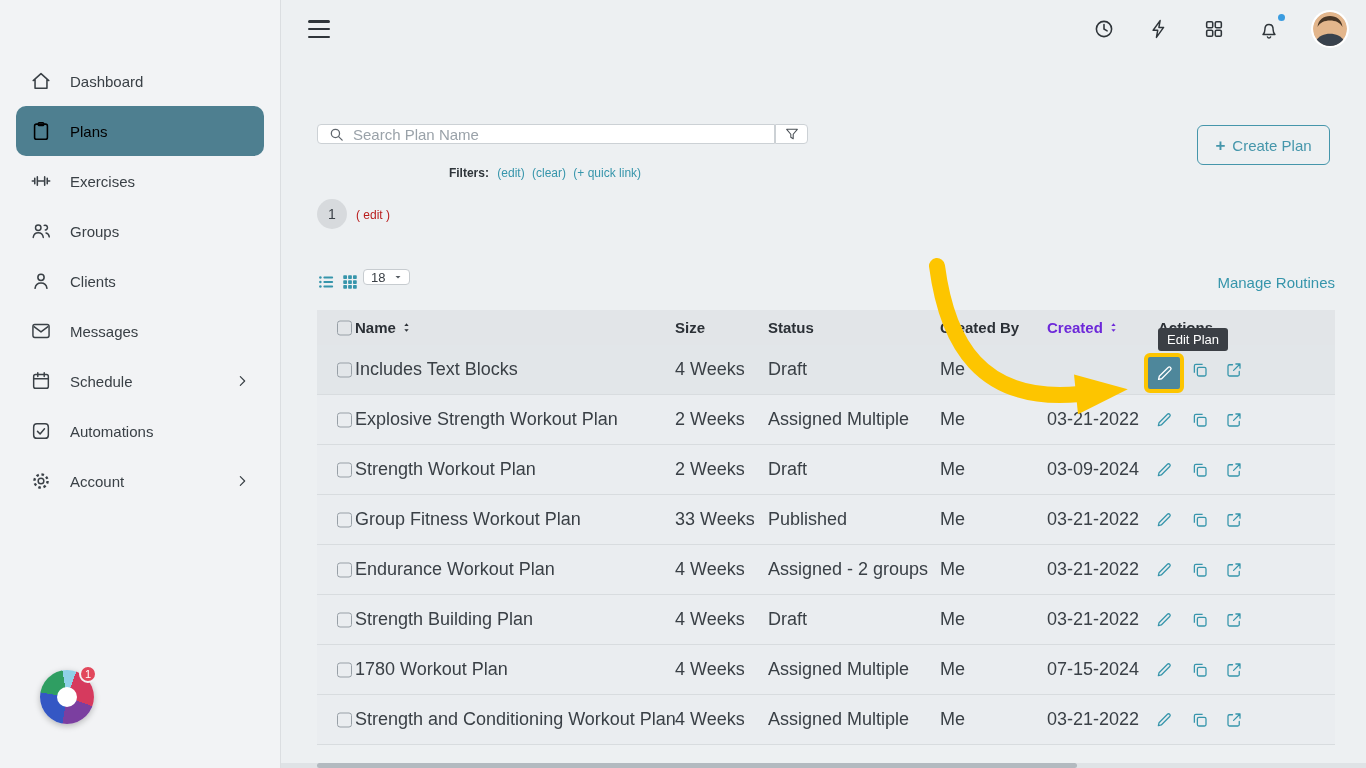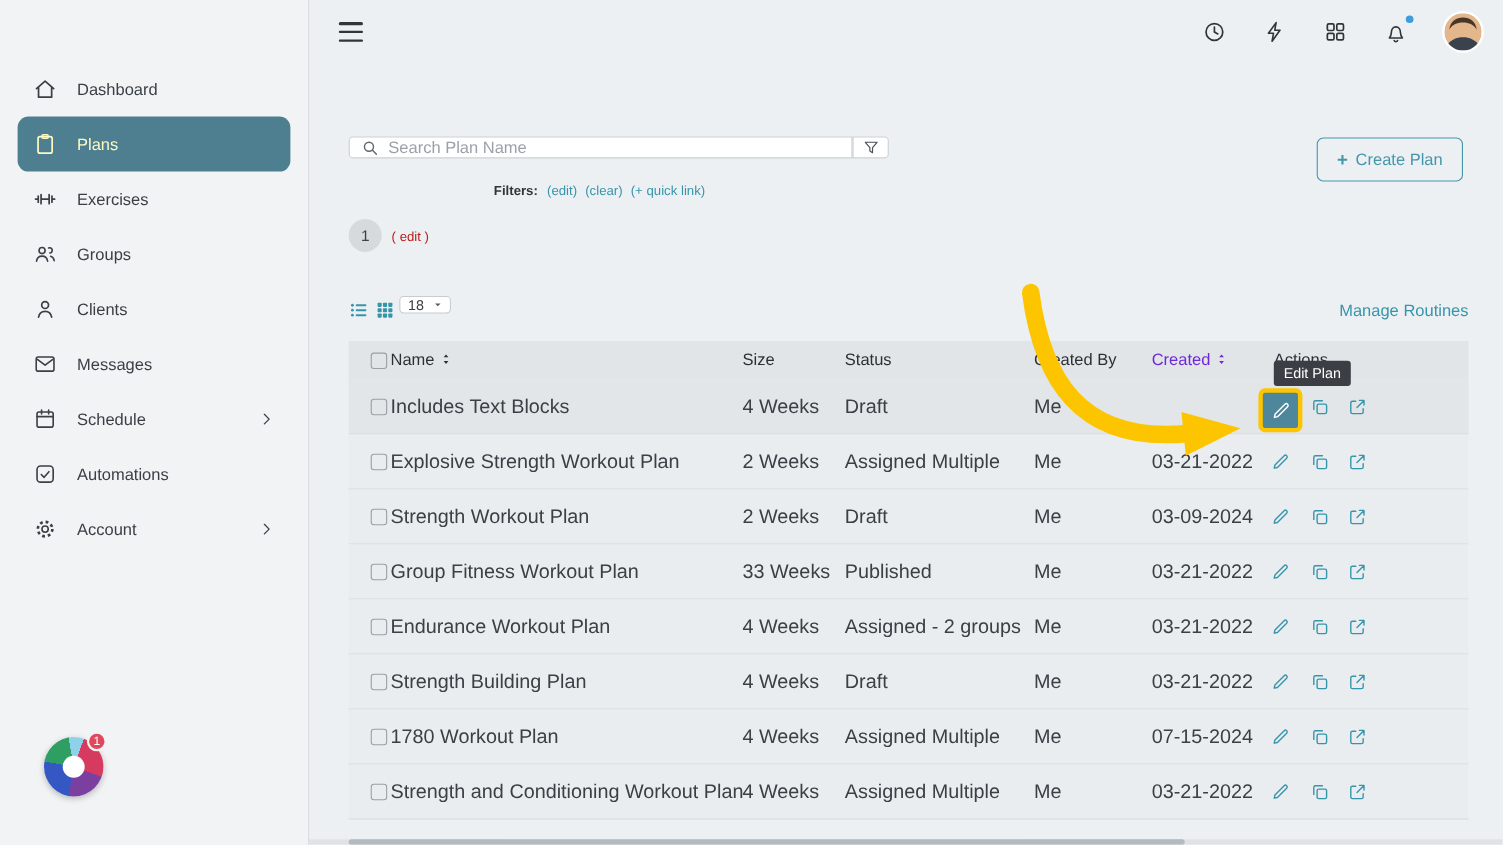--- a/index.html
+++ b/index.html
@@ -3,21 +3,21 @@
 <meta charset="utf-8">
 <style>
   * { box-sizing: border-box; margin: 0; padding: 0; }
   html,body { width:1366px; height:768px; overflow:hidden; }
   body { font-family:"Liberation Sans",sans-serif; background:#edf0f2; position:relative; }
 
   
   .sidebar { position:absolute; left:0; top:0; width:281px; height:768px; background:#f2f3f5; border-right:1px solid #dbdee1; z-index:10; }
   #sidebar-nav { position:absolute; top:56px; left:0; right:0; }
   .nav-item { display:flex; align-items:center; height:50px; margin:0 16px; padding-left:14px; border-radius:10px; gap:18px; color:#3a4046; font-size:15px; cursor:pointer; }
-  .nav-item.selected { background:#4e7f90; color:#fef9c3; }
+  .nav-item.selected { background:#4e7f90; color:#000000; }
   .nav-icon { width:22px; height:22px; flex:0 0 22px; }
   .nav-icon svg { width:22px; height:22px; display:block; }
   .nav-label { flex:1; }
   .nav-chev { width:16px; height:16px; margin-right:14px; }
   .nav-chev svg { width:16px; height:16px; display:block; }
 
   .logo { position:absolute; left:40px; top:670px; width:54px; height:54px; cursor:pointer; }
   .logo-circle { position:relative; width:54px; height:54px; border-radius:50%; box-shadow:0 2px 6px rgba(0,0,0,.25);
     background:conic-gradient(from 20deg,#d63a5e 0 90deg,#7b3fa0 90deg 170deg,#3457c4 170deg 260deg,#2f9e62 260deg 330deg,#8fd1e8 330deg 360deg); }
   .logo-circle::after { content:""; position:absolute; left:17px; top:17px; width:20px; height:20px; border-radius:50%; background:#fff; }
@@ -58,21 +58,21 @@
   .size-select .caret { width:12px; height:12px; color:#555b61; }
   .size-select .caret svg { width:12px; height:12px; display:block; }
 
   .manage-link { position:absolute; right:31px; top:274px; font-size:15px; color:#3695ab; cursor:pointer; z-index:5; }
 
   .create-btn { position:absolute; left:1197px; top:125px; width:133px; height:40px; border:1.5px solid #4596ab; border-radius:6px; color:#4596ab; background:transparent; font-size:15px; font-family:inherit; display:flex; align-items:center; justify-content:center; gap:7px; cursor:pointer; z-index:5; }
   .create-btn .plus { font-size:17px; font-weight:bold; line-height:1; }
 
   
   .table { position:absolute; left:317px; top:310px; width:1018px; z-index:5; }
-  .thead { position:relative; height:35px; background:#e2e5e8; font-weight:normal; font-size:15px; color:#2b3036; }
+  .thead { position:relative; height:35px; background:#e2e5e8; font-weight:bold; font-size:15px; color:#2b3036; }
   .thead .cell { line-height:35px; }
   .trow { position:relative; height:50px; background:#eaedf0; border-bottom:1px solid #d8dcdf; font-size:18px; color:#3a4046; }
   .trow.hovered { background:#e2e6e9; }
   .cell { position:absolute; top:0; white-space:nowrap; }
   .trow .cell { line-height:49px; }
   .c-check { position:absolute; left:20px; top:50%; transform:translateY(-50%); }
   .c-name { left:38px; } .c-size { left:358px; } .c-status { left:451px; }
   .c-createdby { left:623px; } .c-created { left:730px; } .c-actions { left:841px; }
   .teal { color:#6d28d9; }
   .cbx { width:15px; height:15px; border:1.5px solid #98a0a7; border-radius:3px; background:transparent; cursor:pointer; }

